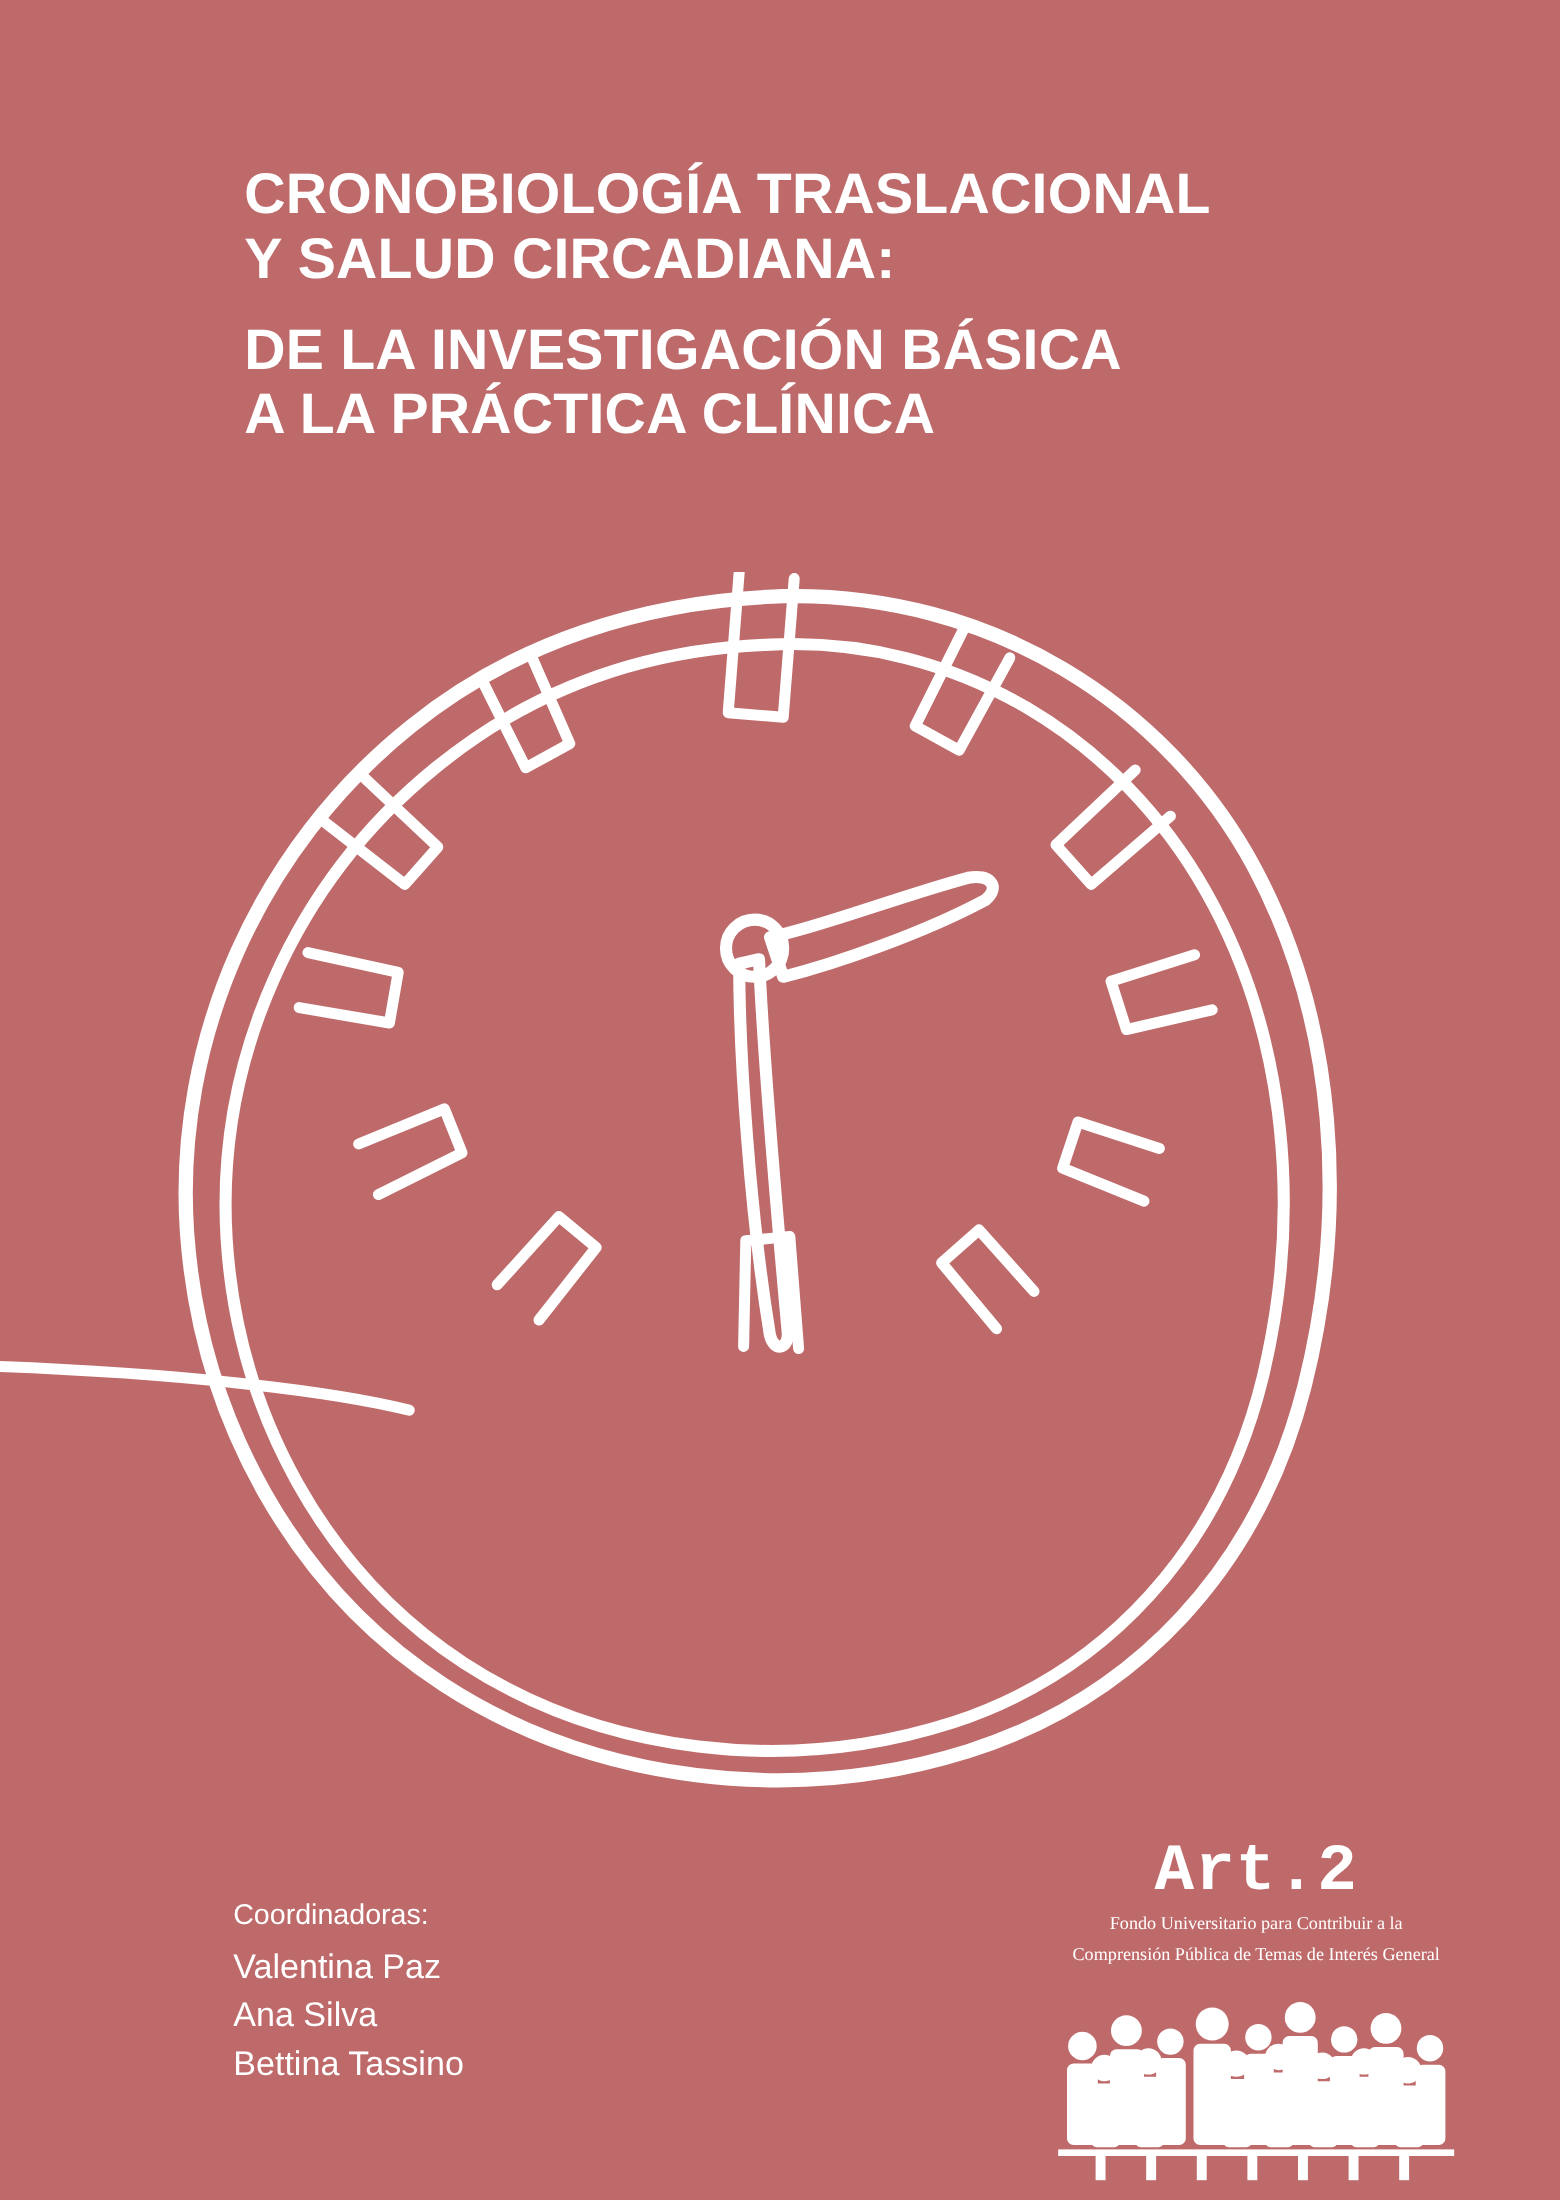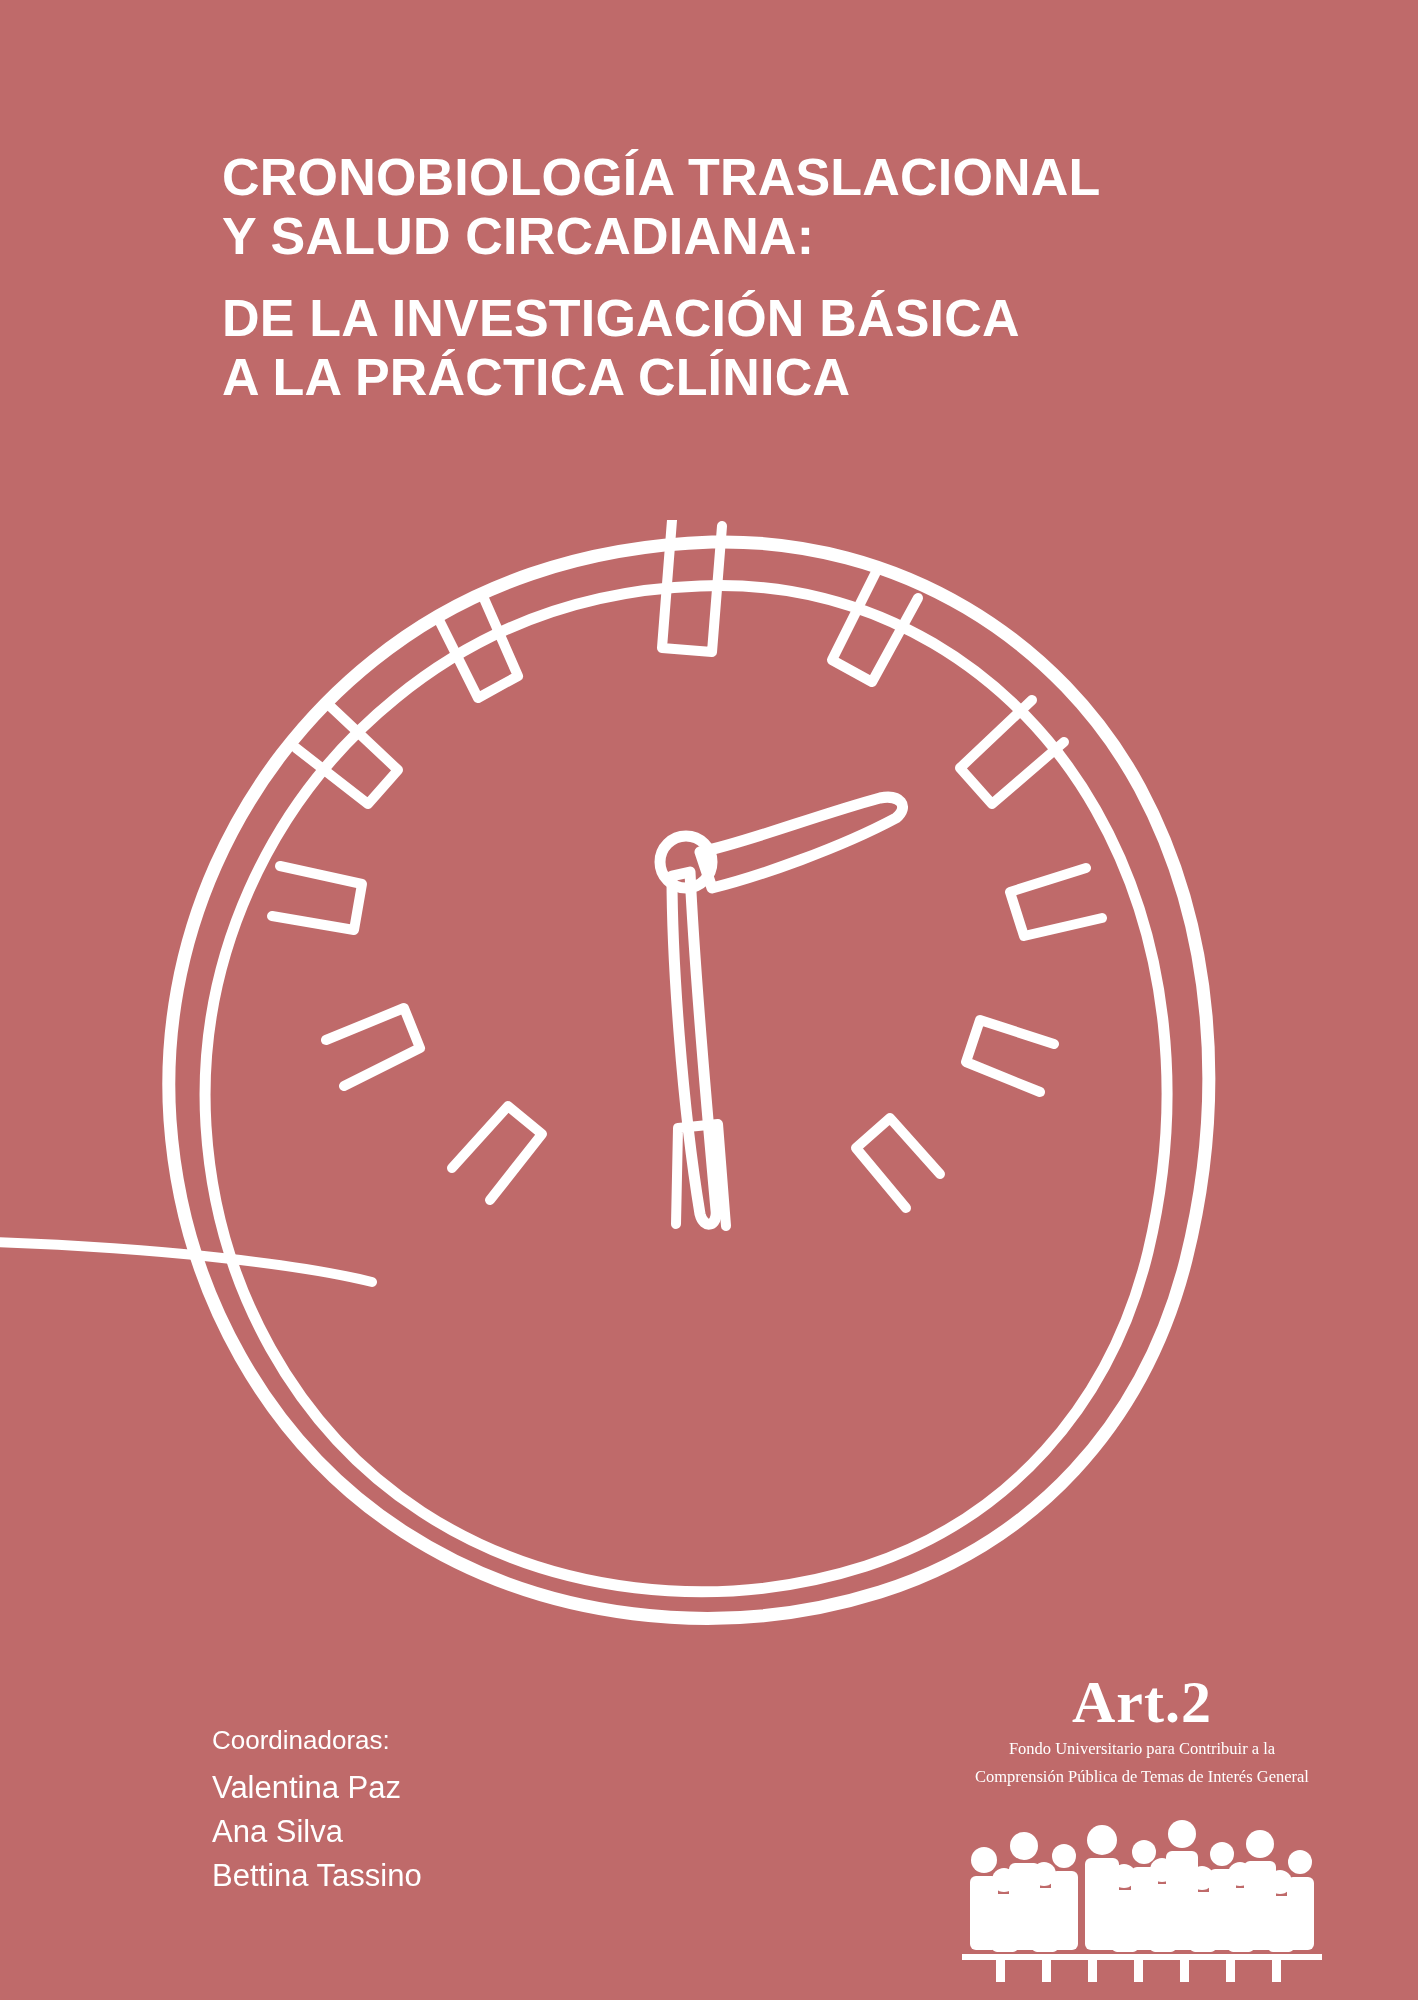--- a/index.html
+++ b/index.html
@@ -79,21 +79,21 @@
   
   .logo-block {
     position: absolute;
     right: 66px;
     top: 1672px;
     width: 420px;
     color: #ffffff;
     text-align: center;
   }
   .logo-title {
-    font-family: Liberation Serif, serif;
+    font-family: Liberation Mono, monospace;
     font-weight: bold;
     font-size: 60px;
     letter-spacing: 1px;
     line-height: 1;
   }
   .logo-sub {
     font-family: "Liberation Serif", serif;
     font-weight: normal;
     font-size: 16.5px;
     line-height: 1.32;

